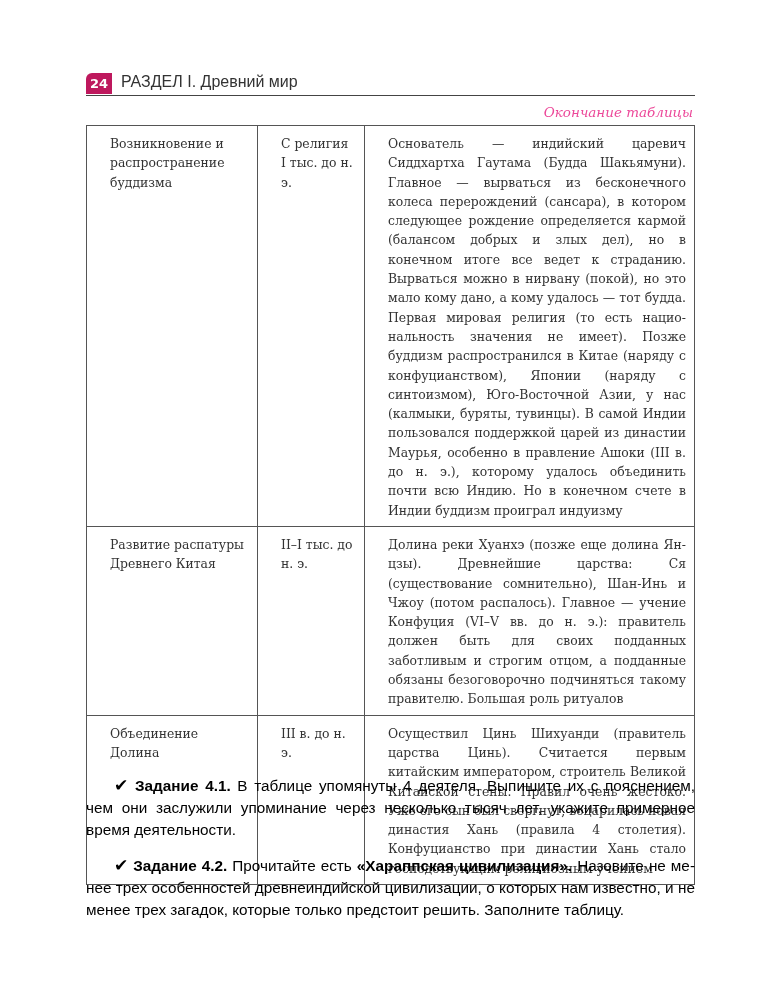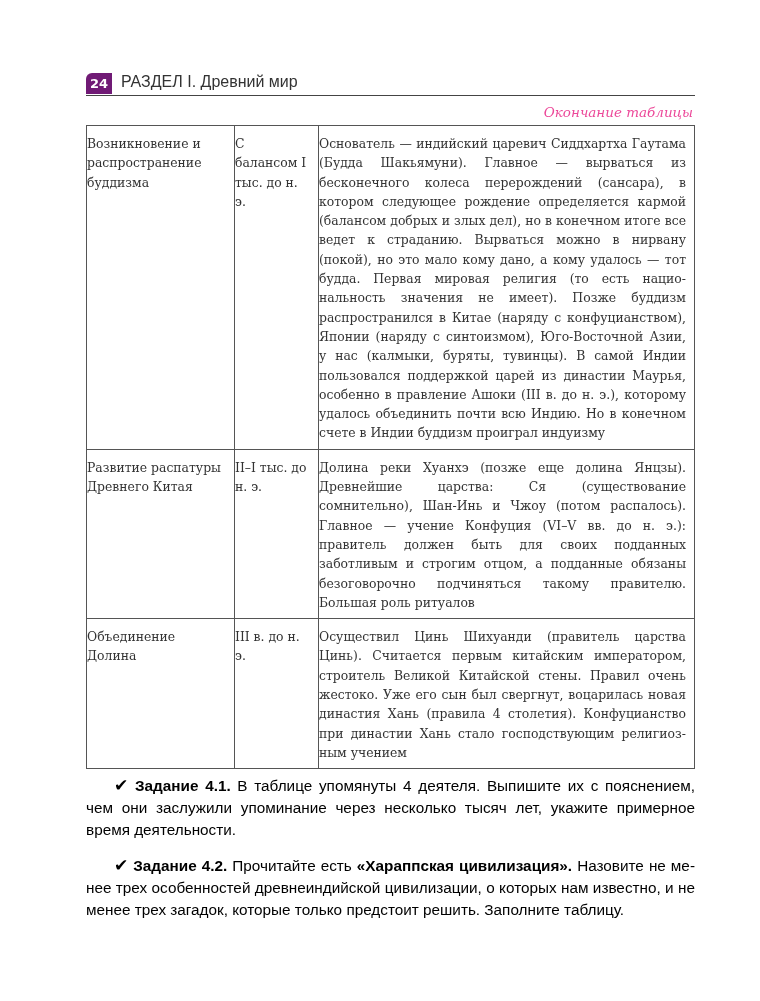--- a/index.html
+++ b/index.html
@@ -1,25 +1,25 @@
 <!DOCTYPE html>
 <html><head>
 <meta charset="utf-8">
 <style>
   html, body { margin: 0; padding: 0; background: #ffffff; }
   body { width: 760px; height: 1001px; position: relative; overflow: hidden; color: #222; }
   .header { position: absolute; left: 86px; top: 71px; width: 609px; height: 24px; border-bottom: 1.5px solid #444; }
-  .page-num { position: absolute; left: 0; top: 2px; width: 26px; height: 21px; background: #701a75; color: #fff;
+  .page-num { position: absolute; left: 0; top: 2px; width: 26px; height: 21px; background: #be185d; color: #fff;
     font-family: "DejaVu Sans", sans-serif; font-weight: bold; font-size: 13px; line-height: 21px; text-align: center;
     border-radius: 6px 0 0 0; }
   .section-title { position: absolute; left: 35px; top: 2px; font-family: "Liberation Sans", sans-serif; font-size: 16px; color: #333; text-align: center; }
   .table-caption { position: absolute; right: 67px; top: 104px; font-family: "DejaVu Serif", serif; font-style: italic; font-size: 13.5px; color: #ec4899; }
   table.main { position: absolute; left: 86px; top: 125px; width: 609px; border-collapse: collapse;
     font-family: "DejaVu Serif", serif; font-size: 12.4px; line-height: 19.3px; color: #333; }
-  table.main td { border: 1.2px solid #555; vertical-align: top; padding: 8px 8px 6px 0; }
+  table.main td { border: 1.2px solid #555; vertical-align: top; padding: 8px 8px 6px 23px; }
   td.c1 { width: 139px; }
   td.c2 { width: 75px; }
   td.c3 { text-align: justify; margin-left: 41px; }
   .task { position: absolute; left: 86px; width: 609px; font-family: "Liberation Sans", sans-serif; font-size: 15.3px;
     line-height: 22px; color: #000000; text-align: justify; text-indent: 28px; }
   .task b { font-weight: bold; }
   .check { font-size: 17px; }
 </style>
 </head>
 <body>
@@ -28,21 +28,21 @@
   <div class="page-num">24</div>
   <div class="section-title">РАЗДЕЛ I. Древний мир</div>
 </div>
 
 <div class="table-caption">Окончание таблицы</div>
 
 <table class="main">
   <tbody>
       <tr>
     <td class="c1">Возникновение и распростране­ние буддизма</td>
-    <td class="c2">С балансом I тыс. до н. э.</td>
+    <td class="c2">С религия I тыс. до н. э.</td>
     <td class="c3">Основатель — индийский царевич Сиддхартха Гаутама (Будда Шакьямуни). Главное — вы­рваться из бесконечного колеса перерождений (сансара), в котором следующее рождение определяется кармой (балансом добрых и злых дел), но в конечном итоге все ведет к стра­данию. Вырваться можно в нирвану (покой), но это мало кому дано, а кому удалось — тот будда. Первая мировая религия (то есть нацио­нальность значения не имеет). Позже буддизм распространился в Китае (наряду с конфу­цианством), Японии (наряду с синтоизмом), Юго-Восточной Азии, у нас (калмыки, буряты, тувинцы). В самой Индии пользовался под­держкой царей из династии Маурья, особенно в правление Ашоки (III в. до н. э.), которому удалось объединить почти всю Индию. Но в конечном счете в Индии буддизм проиграл индуизму</td>
   </tr>
   <tr>
     <td class="c1">Развитие распа­туры Древнего Китая</td>
     <td class="c2">II–I тыс. до н. э.</td>
     <td class="c3">Долина реки Хуанхэ (позже еще долина Ян­цзы). Древнейшие царства: Ся (существование сомнительно), Шан-Инь и Чжоу (потом распа­лось). Главное — учение Конфуция (VI–V вв. до н. э.): правитель должен быть для своих подданных заботливым и строгим отцом, а подданные обязаны безоговорочно подчинять­ся такому правителю. Большая роль ритуалов</td>
   </tr>
   <tr>
     <td class="c1">Объединение Долина</td>
     <td class="c2">III в. до н. э.</td>

